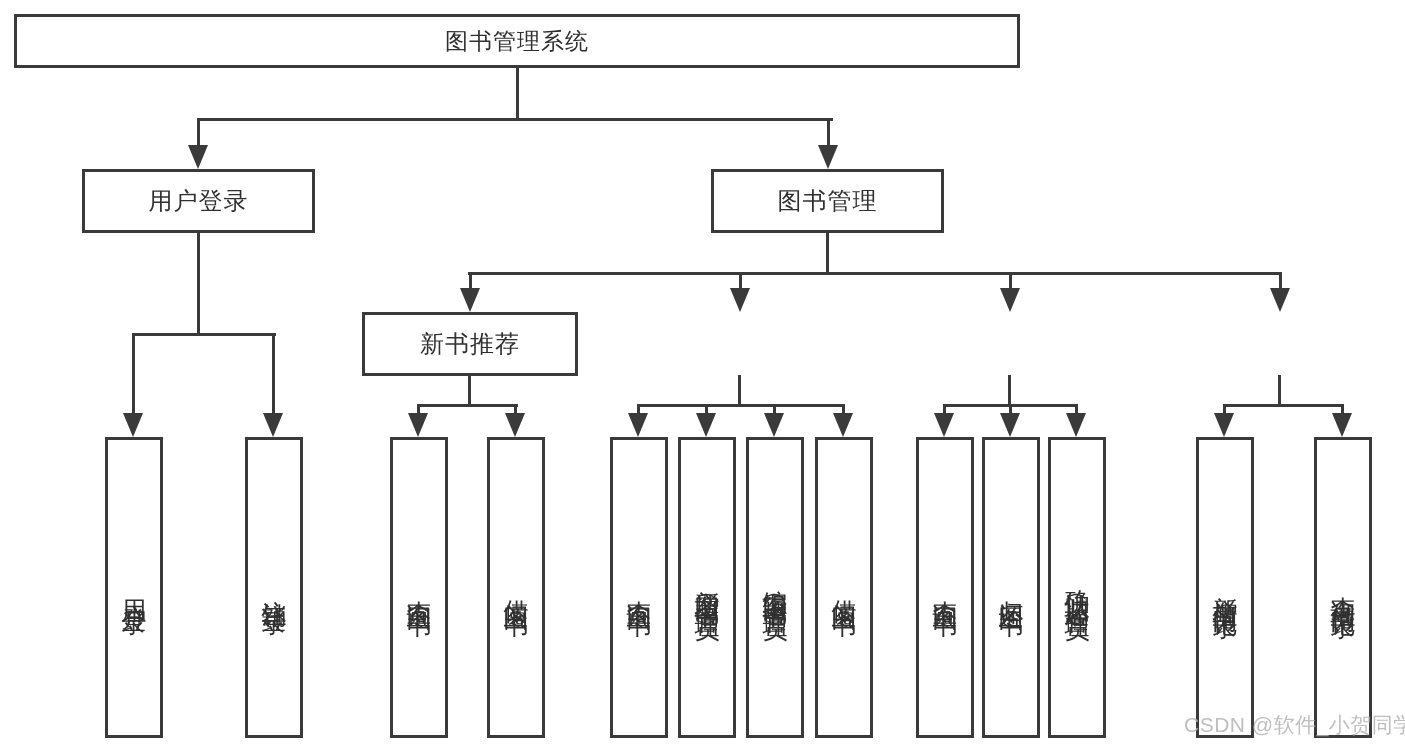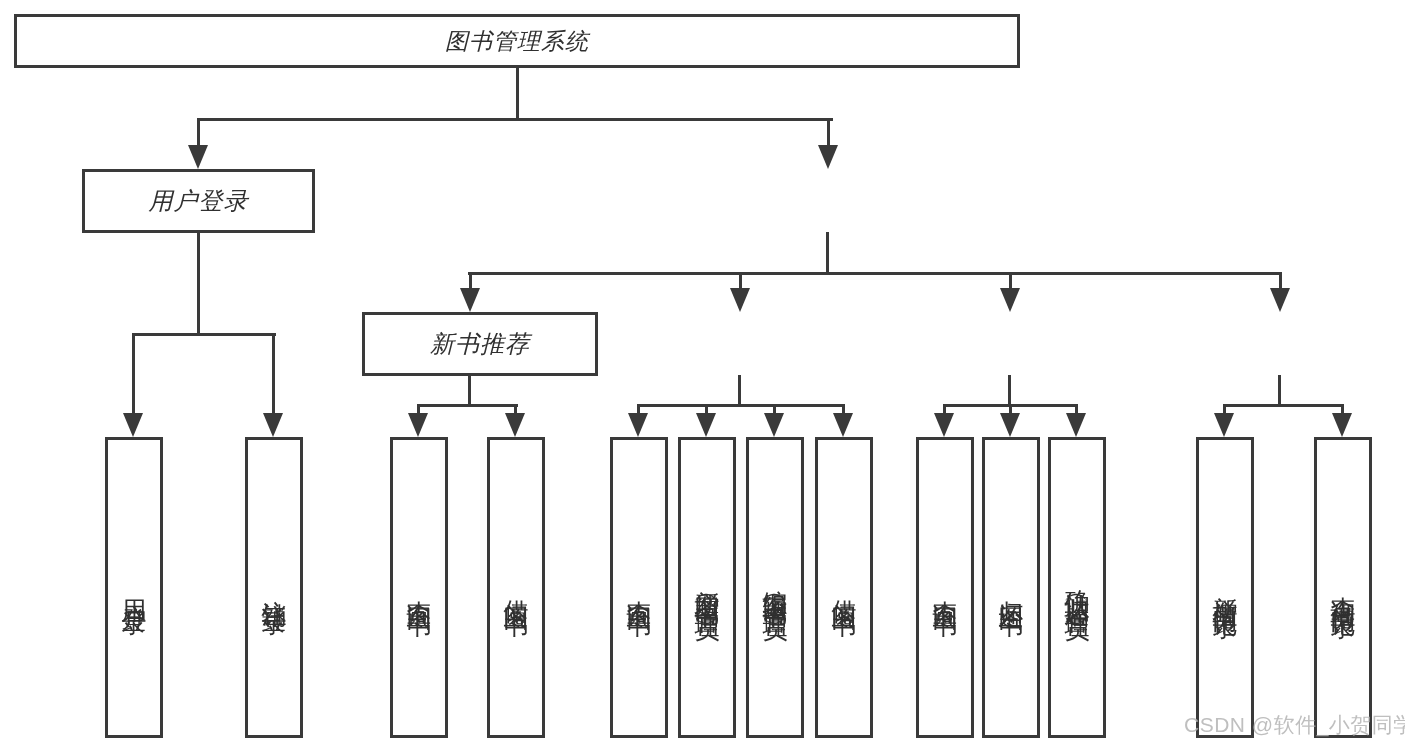--- a/index.html
+++ b/index.html
@@ -8,25 +8,25 @@
   .canvas {
     position:relative; width:1405px; height:747px;
     background:var(--background); overflow:hidden;
     font-family:"Liberation Sans","DejaVu Sans",sans-serif;
     color:var(--text);
   }
   .hbox {
     position:absolute; background:var(--background);
     border:3px solid var(--line);
     display:flex; align-items:center; justify-content:center;
-    font-size:24px; letter-spacing:1px; white-space:nowrap;font-style:italic;
+    font-size:24px; letter-spacing:1px; white-space:nowrap;
   }
   .root-box { left:14px; top:14px; width:1006px; height:54px; font-size:23px; }
   .lv2 { top:169px; width:233px; height:64px; }
-  .lv3 { top:312px; width:236px; height:64px; }
+  .lv3 { top:312px; width:216px; height:64px; }
   .vbox {
     position:absolute; top:437px; width:58px; height:301px;
     background:var(--background); border:3px solid var(--line);
     display:flex; align-items:center; justify-content:center;
     writing-mode:vertical-rl; text-orientation:mixed;
     font-size:25px; letter-spacing:4px; line-height:1;
   }
   .vl { position:absolute; width:3px; background:var(--line); }
   .hl { position:absolute; height:3px; background:var(--line); }
   .ar {
@@ -41,20 +41,21 @@
   }
 </style>
 </head>
 <body>
 
 <div class="canvas">
 
   <div class="hbox root-box">图书管理系统</div>
 
   <div class="hbox lv2" style="left:82px">用户登录</div>
+  <div class="hbox lv2" style="left:711px">图书管理</div>
 
   <div class="hbox lv3" style="left:362px">新书推荐</div>
 
   <div class="vbox" style="left:105px">用户登录</div>
   <div class="vbox" style="left:245px">注销登录</div>
 
   <div class="vbox" style="left:390px">查询图书</div>
   <div class="vbox" style="left:487px">借阅图书</div>
 
   <div class="vbox" style="left:610px">查询图书</div>

